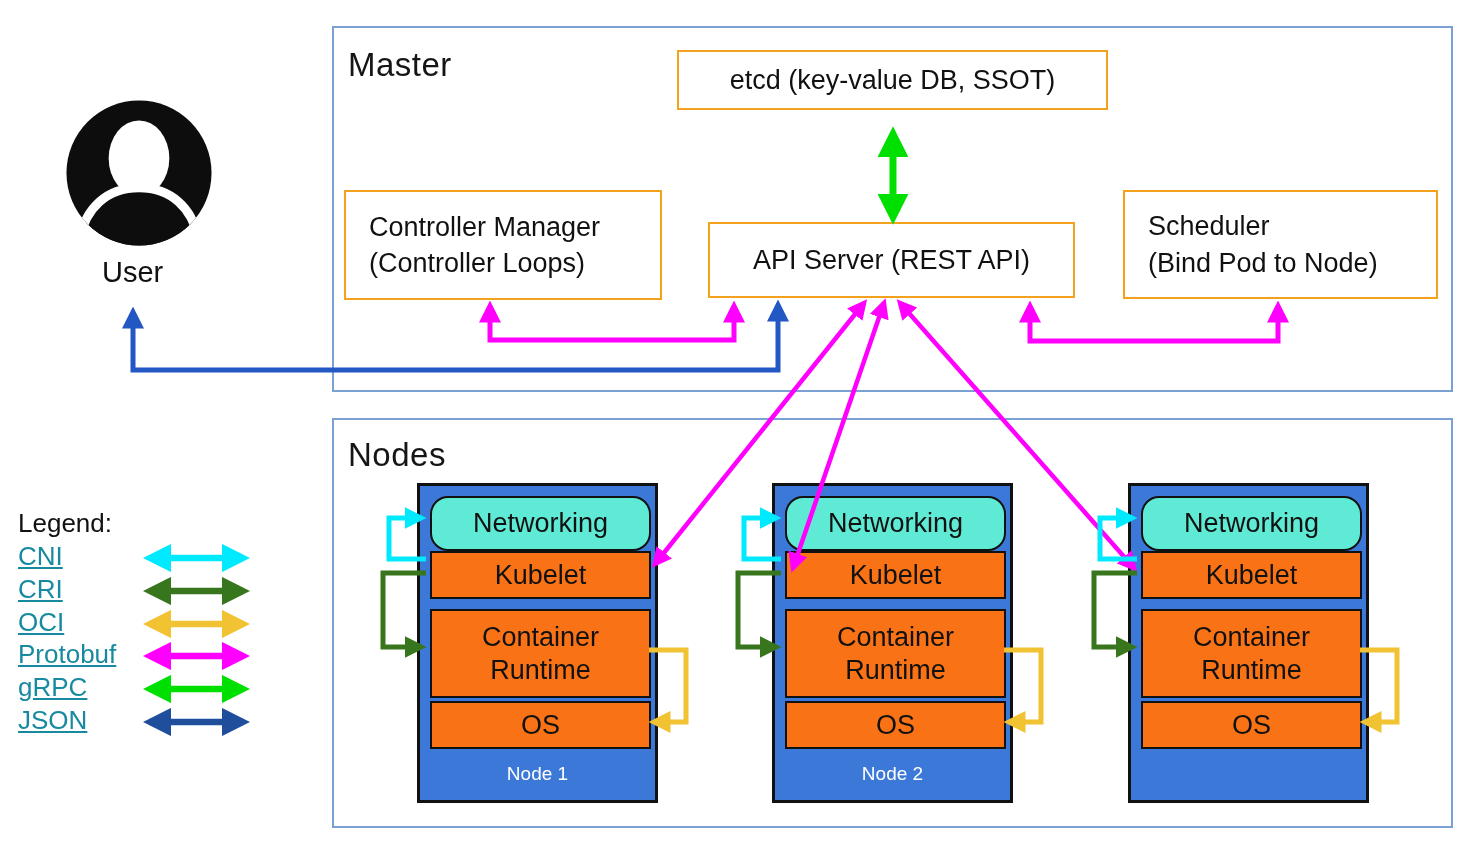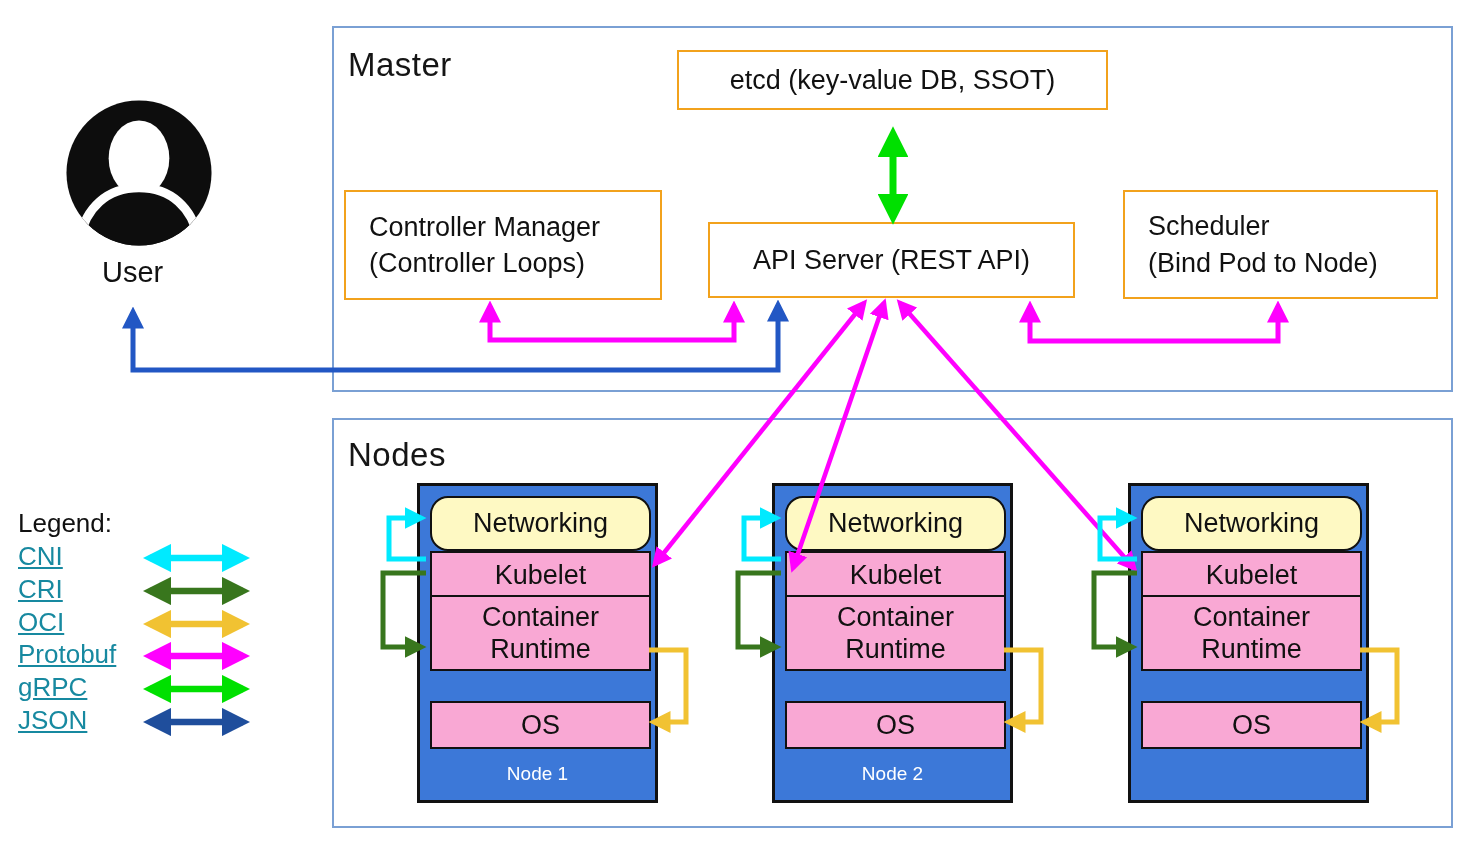--- a/index.html
+++ b/index.html
@@ -19,27 +19,27 @@
     display:flex;align-items:center;justify-content:center;text-align:center;
     font-size:27px;color:#111;
   }
   .obox.leftalign{justify-content:flex-start;text-align:left;padding-left:23px;}
   .obox .two-line{line-height:1.35;}
   .node{
     position:absolute;top:483px;width:241px;height:320px;background:#3c78d8;
     border:3px solid #111;box-sizing:border-box;
   }
   .layer{
-    position:absolute;left:10px;width:221px;border:2px solid #111;background:#f9a8d4;
+    position:absolute;left:10px;width:221px;border:2px solid #111;background:#f97316;
     box-sizing:border-box;display:flex;align-items:center;justify-content:center;
     text-align:center;font-size:27px;line-height:1.2;padding:0 8px;color:#111;
   }
-  .layer.networking{top:10px;height:55px;background:#fef9c3;border-radius:18px;}
+  .layer.networking{top:10px;height:55px;background:#5eead4;border-radius:18px;}
   .layer.kubelet{top:65px;height:48px;}
-  .layer.runtime{top:109px;height:76px;}
+  .layer.runtime{top:123px;height:89px;}
   .layer.os{top:215px;height:48px;}
   .node-label{
     position:absolute;left:0;top:262px;width:100%;height:52px;display:flex;
     align-items:center;justify-content:center;color:#ffffff;font-size:19px;
   }
   .user-label{position:absolute;font-size:29px;color:#111;}
   .legend-title{position:absolute;font-size:26px;color:#111;}
   .legend-link{
     position:absolute;font-size:26px;color:#1789a0;text-decoration:underline;cursor:pointer;
   }

